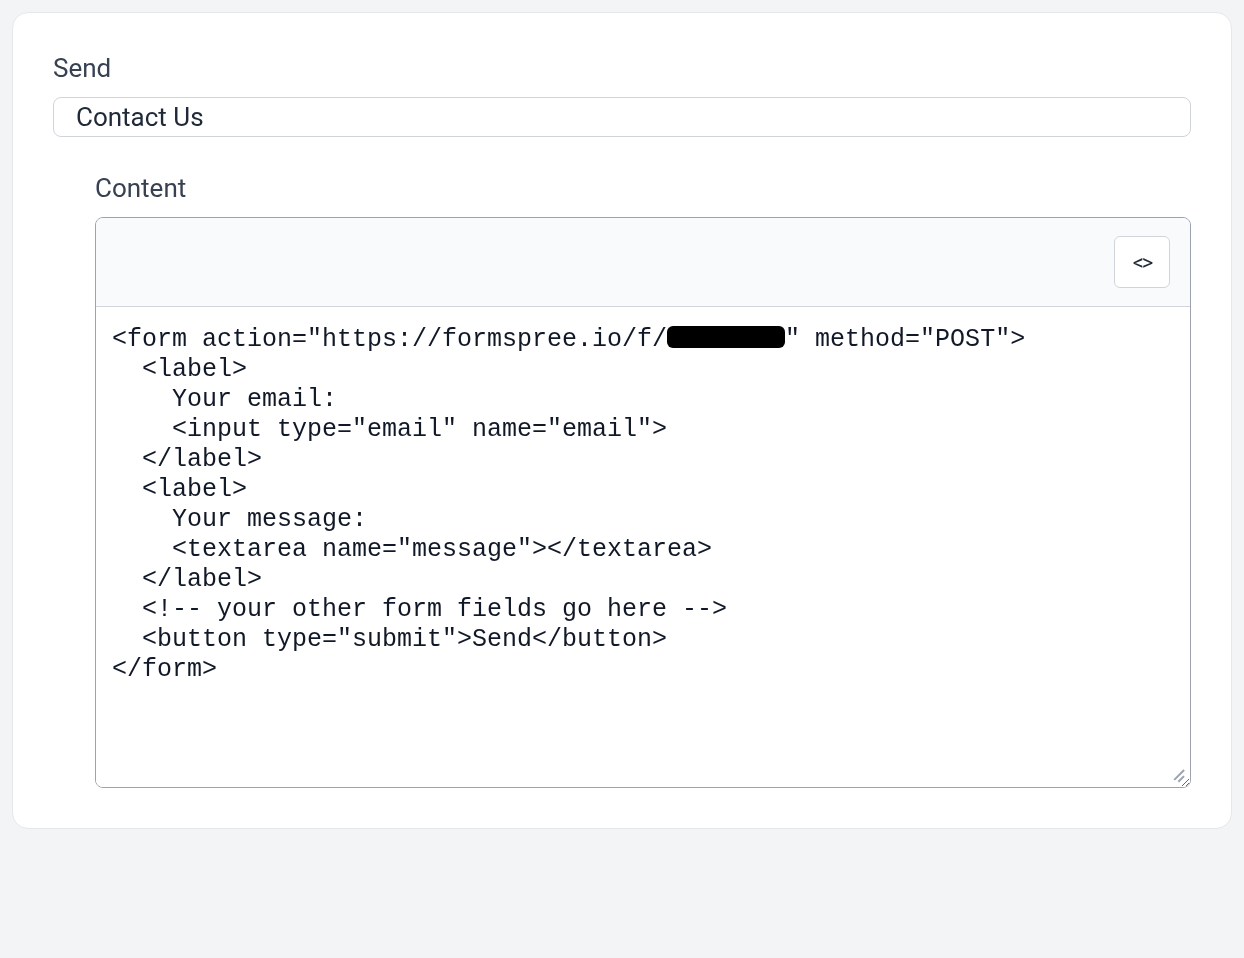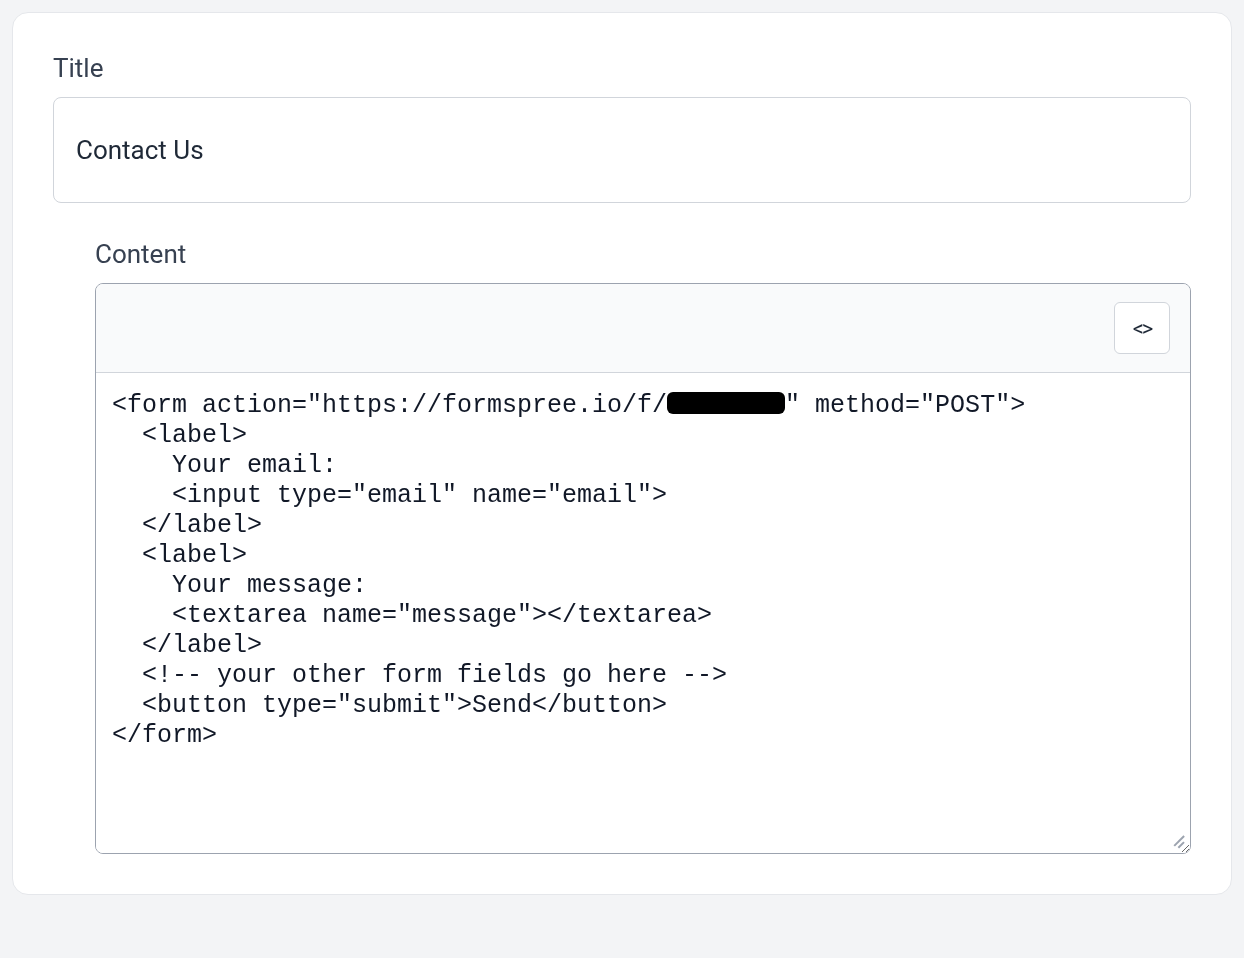--- a/index.html
+++ b/index.html
@@ -30,21 +30,21 @@
     }
     .field-label {
       display: block;
       font-size: 26px;
       font-weight: 400;
       color: #374151;
       margin-bottom: 14px;
     }
     .text-input {
       width: 100%;
-      padding: 37px 22px;
+      padding: 4px 22px;
       font-size: 26px;
       color: #1f2937;
       border: 1px solid #d1d5db;
       border-radius: 8px;
       background: #fff;
       outline: none;
       font-family: inherit;
     }
     .editor-wrapper {
       border: 1px solid #9ca3af;
@@ -135,21 +135,21 @@
     .editor-container {
       position: relative;
     }
   </style>
 </head>
 <body>
 
 <div class="card">
 
   <div class="field-group">
-    <label class="field-label">Title</label>
+    <label class="field-label">Send</label>
     <input type="text" class="text-input" value="Contact Us" style="">
   </div>
 
   <div class="field-group">
     <label class="field-label">Content</label>
     <div class="editor-wrapper">
       <div class="editor-toolbar">
         <button class="code-toggle">
           <span class="code-icon">&lt;&gt;</span>
         </button>

